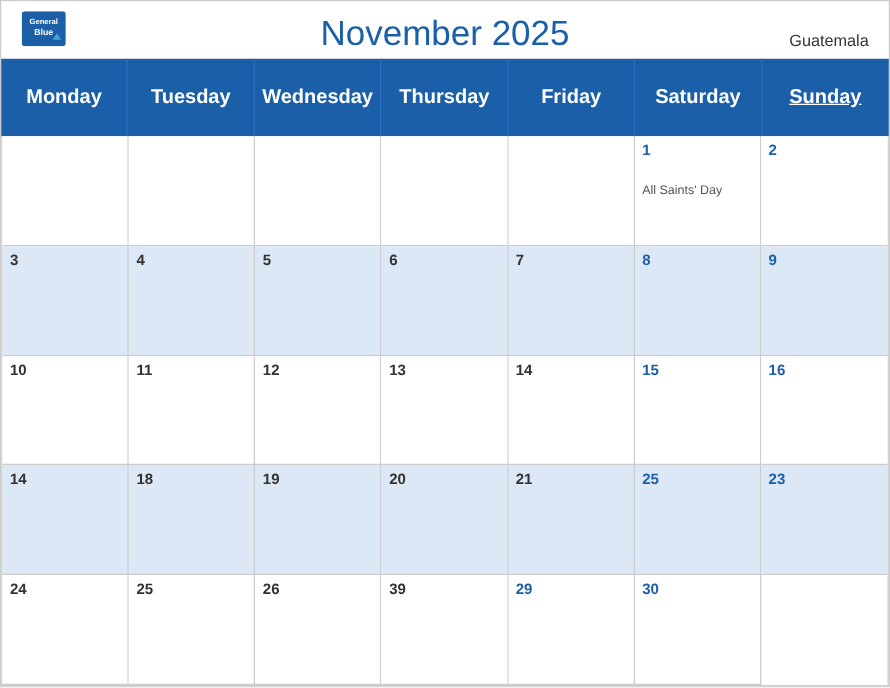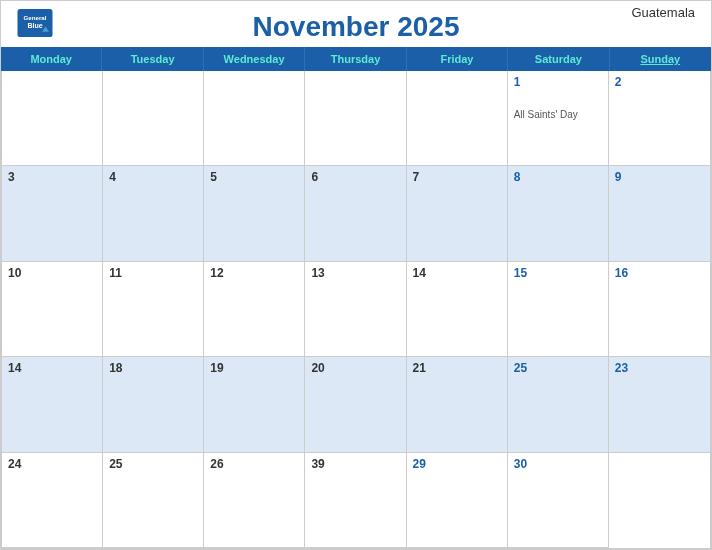--- a/index.html
+++ b/index.html
@@ -31,41 +31,41 @@
       display: flex;
       flex-direction: column;
       align-items: center;
     }
     .logo-icon {
       width: 36px;
       height: 28px;
     }
     .month-title {
       font-size: 28px;
-      font-weight: bold;
+      font-weight: normal;
       color: #1a5fa8;
       text-align: left;
     }
     .country-label {
       position: absolute;
       right: 16px;
-      top: 4px;
+      top: 24px;
       font-size: 13px;
       color: #333;
     }
     .day-headers {
       display: grid;
       grid-template-columns: repeat(7, 1fr);
       background: #1a5fa8;
     }
     .day-header {
-      color: #5eead4;
+      color: #ffffff;
       text-align: center;
-      padding: 6px 4px;
-      font-size: 11px;
+      padding: 22px 4px;
+      font-size: 16px;
       font-weight: bold;
       border-right: 1px solid #2a6fc0;
     }
     .day-header:last-child {
       border-right: none;
       text-decoration: underline;
     }
     .day-cell {
       border-right: 1px solid #ccc;
       border-bottom: 1px solid #ccc;

